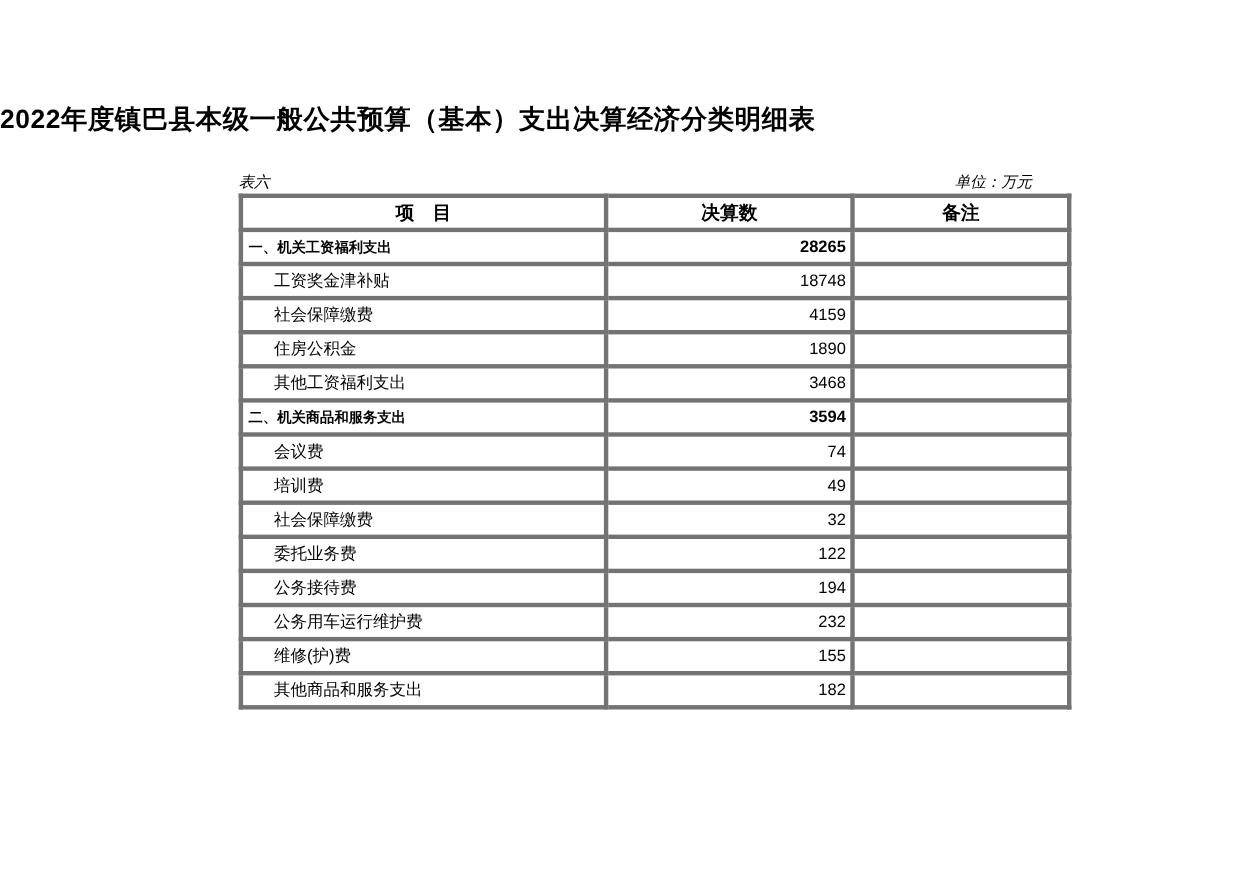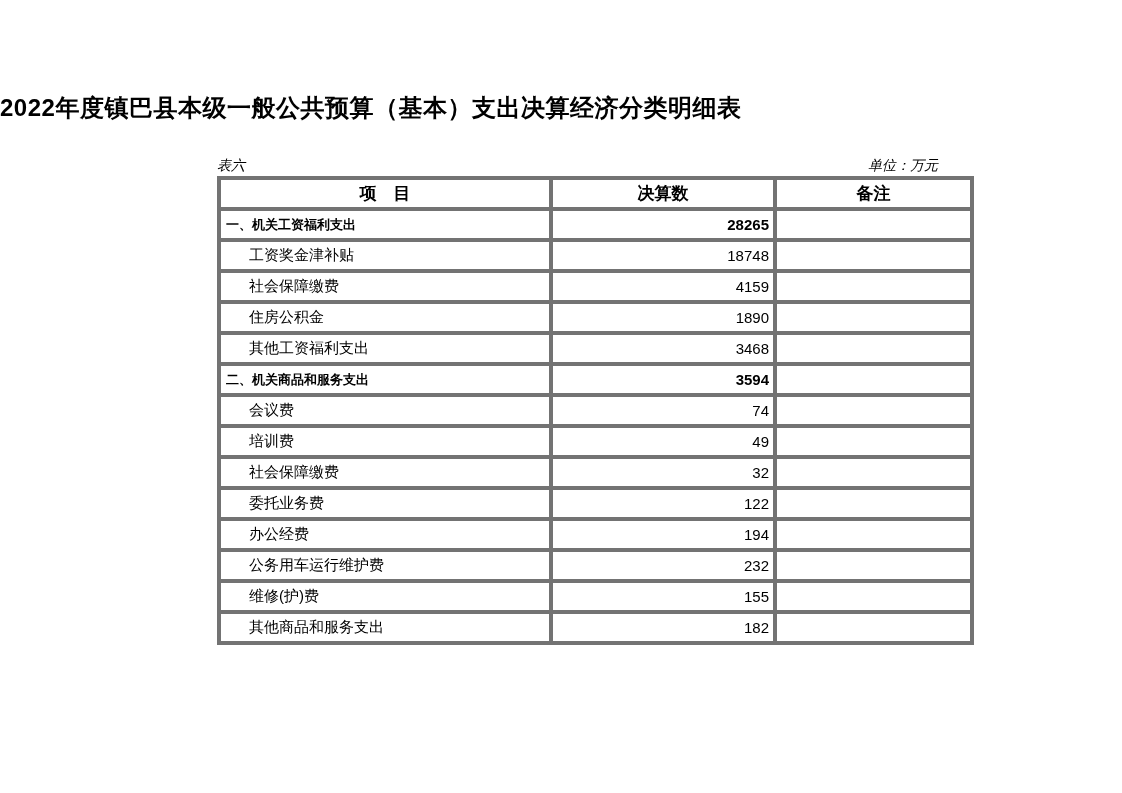--- a/index.html
+++ b/index.html
@@ -174,21 +174,21 @@
     <td class="cell-note"></td>
   </tr>
 
   <tr>
     <td class="cell-item">委托业务费</td>
     <td class="cell-amount">122</td>
     <td class="cell-note"></td>
   </tr>
 
   <tr>
-    <td class="cell-item">办公经费</td>
+    <td class="cell-item">公务接待费</td>
     <td class="cell-amount">194</td>
     <td class="cell-note"></td>
   </tr>
 
   <tr>
     <td class="cell-item">公务用车运行维护费</td>
     <td class="cell-amount">232</td>
     <td class="cell-note"></td>
   </tr>
 

